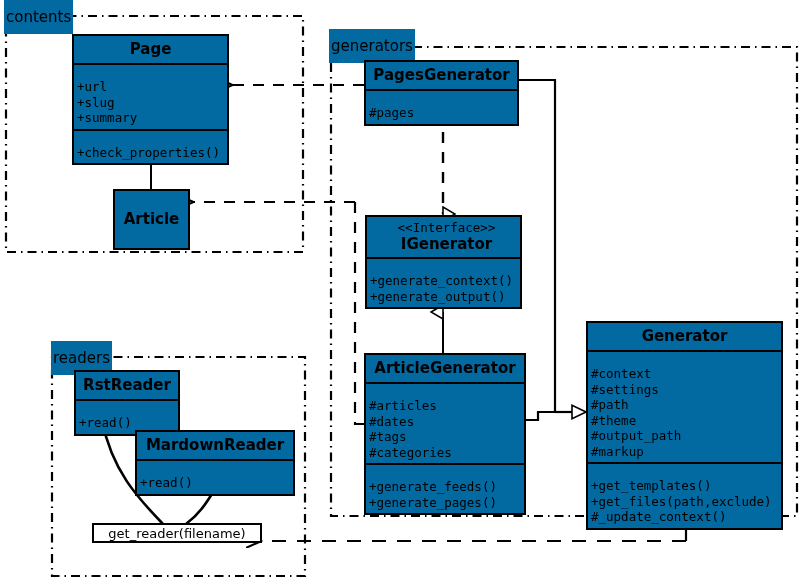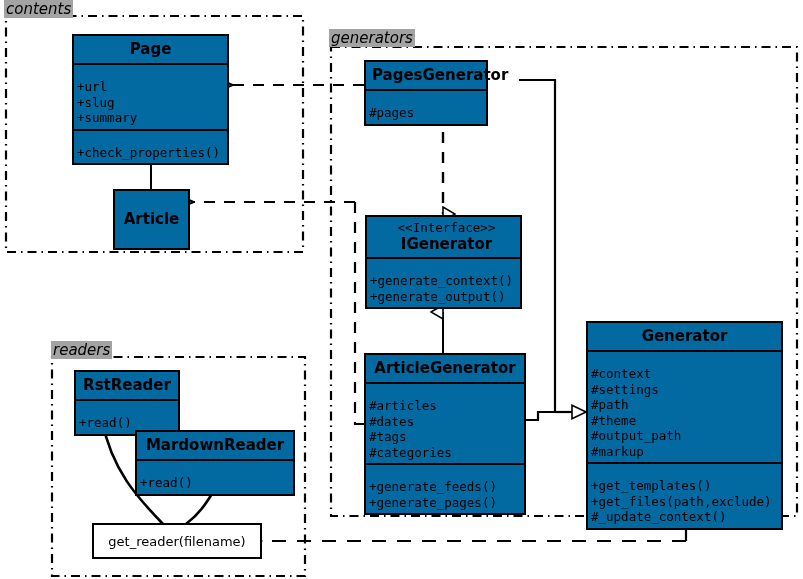--- a/index.html
+++ b/index.html
@@ -68,25 +68,24 @@
     display: flex;
     align-items: center;
     justify-content: center;
     font-size: 13px;
     z-index: 5;
   }
   .pkg-label {
     position: absolute;
     font-size: 15px;
     color: #000;
-    background: #a3a3a3;
-    padding: 0 2px;
+    background: #0369a1;
+    padding: 8px 2px;
     z-index: 2;
     white-space: nowrap;
-    font-style: italic;
   }
 </style>
 </head>
 <body>
 
 <div id="canvas">
 
   <svg class="layer" viewBox="0 0 803 579">
     <defs>
       <marker id="hollowTriUp" markerWidth="16" markerHeight="14" refX="8" refY="13" orient="auto-start-reverse" markerUnits="userSpaceOnUse">
@@ -180,21 +179,21 @@
     </div>
     <div class="compartment">
       <div class="row">+check_properties()</div>
     </div>
   </div>
 
   <div class="uml" style="left:113px; top:189px; width:77px;">
     <div class="cname" style="padding:20px 6px;">Article</div>
   </div>
 
-  <div class="uml" style="left:364px; top:60px; width:124px;">
+  <div class="uml" style="left:364px; top:60px; width:155px;">
     <div class="cname">PagesGenerator</div>
     <div class="compartment">
       <div class="row">#pages</div>
     </div>
   </div>
 
   <div class="uml" style="left:365px; top:215px; width:157px;">
     <div class="cname" style="padding:3px 6px 4px 12px;">
       <span class="stereo">&lt;&lt;Interface&gt;&gt;</span>
       <span>IGenerator</span>
@@ -243,17 +242,17 @@
     </div>
   </div>
 
   <div class="uml" style="left:135px; top:430px; width:160px;">
     <div class="cname">MardownReader</div>
     <div class="compartment">
       <div class="row">+read()</div>
     </div>
   </div>
 
-  <div class="plainbox" style="left:92px; top:523px; width:170px; height:36px;align-items:center;">
+  <div class="plainbox" style="left:92px; top:523px; width:170px; height:20px;align-items:center;">
     <span>get_reader(filename)</span>
   </div>
 
 </div>
 
 </body></html>

